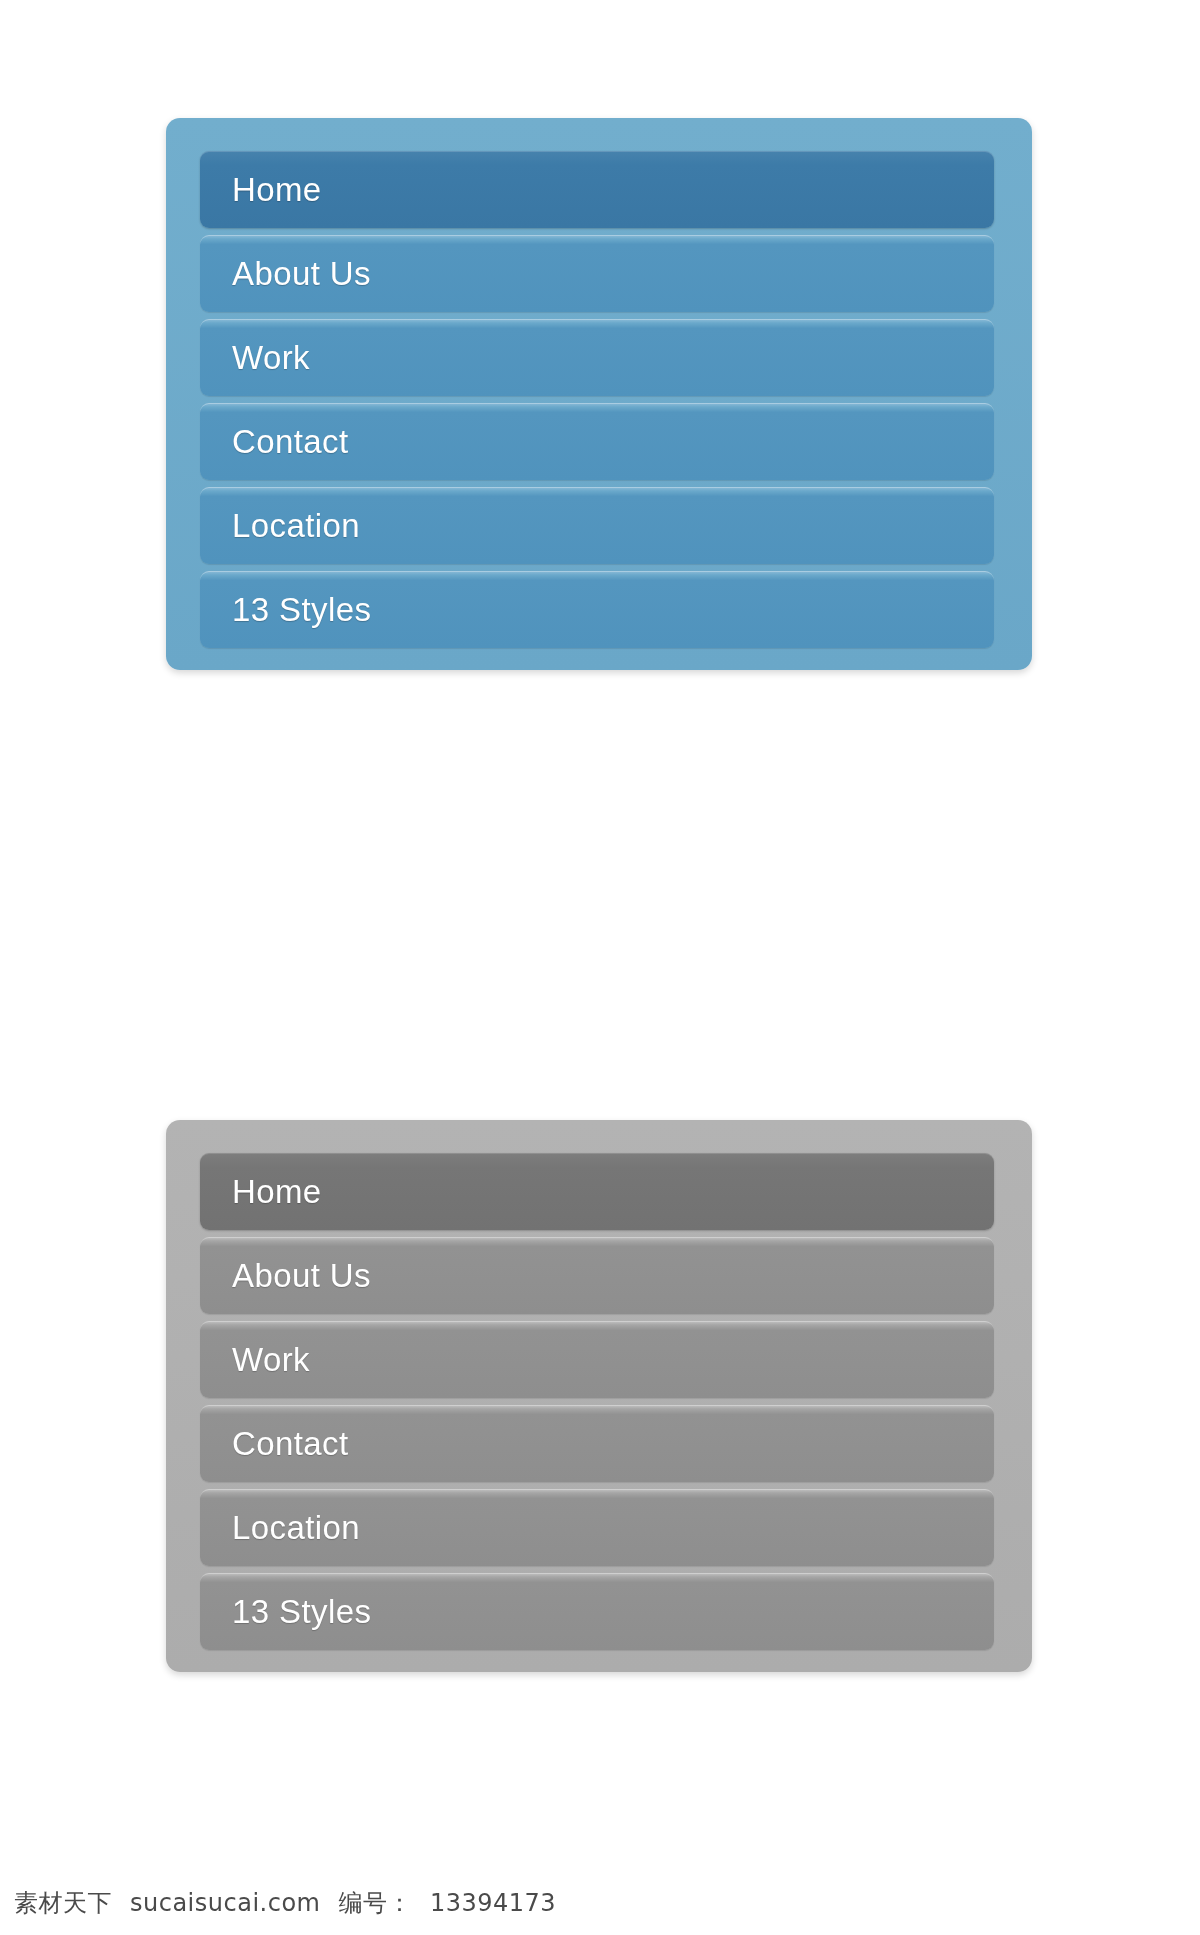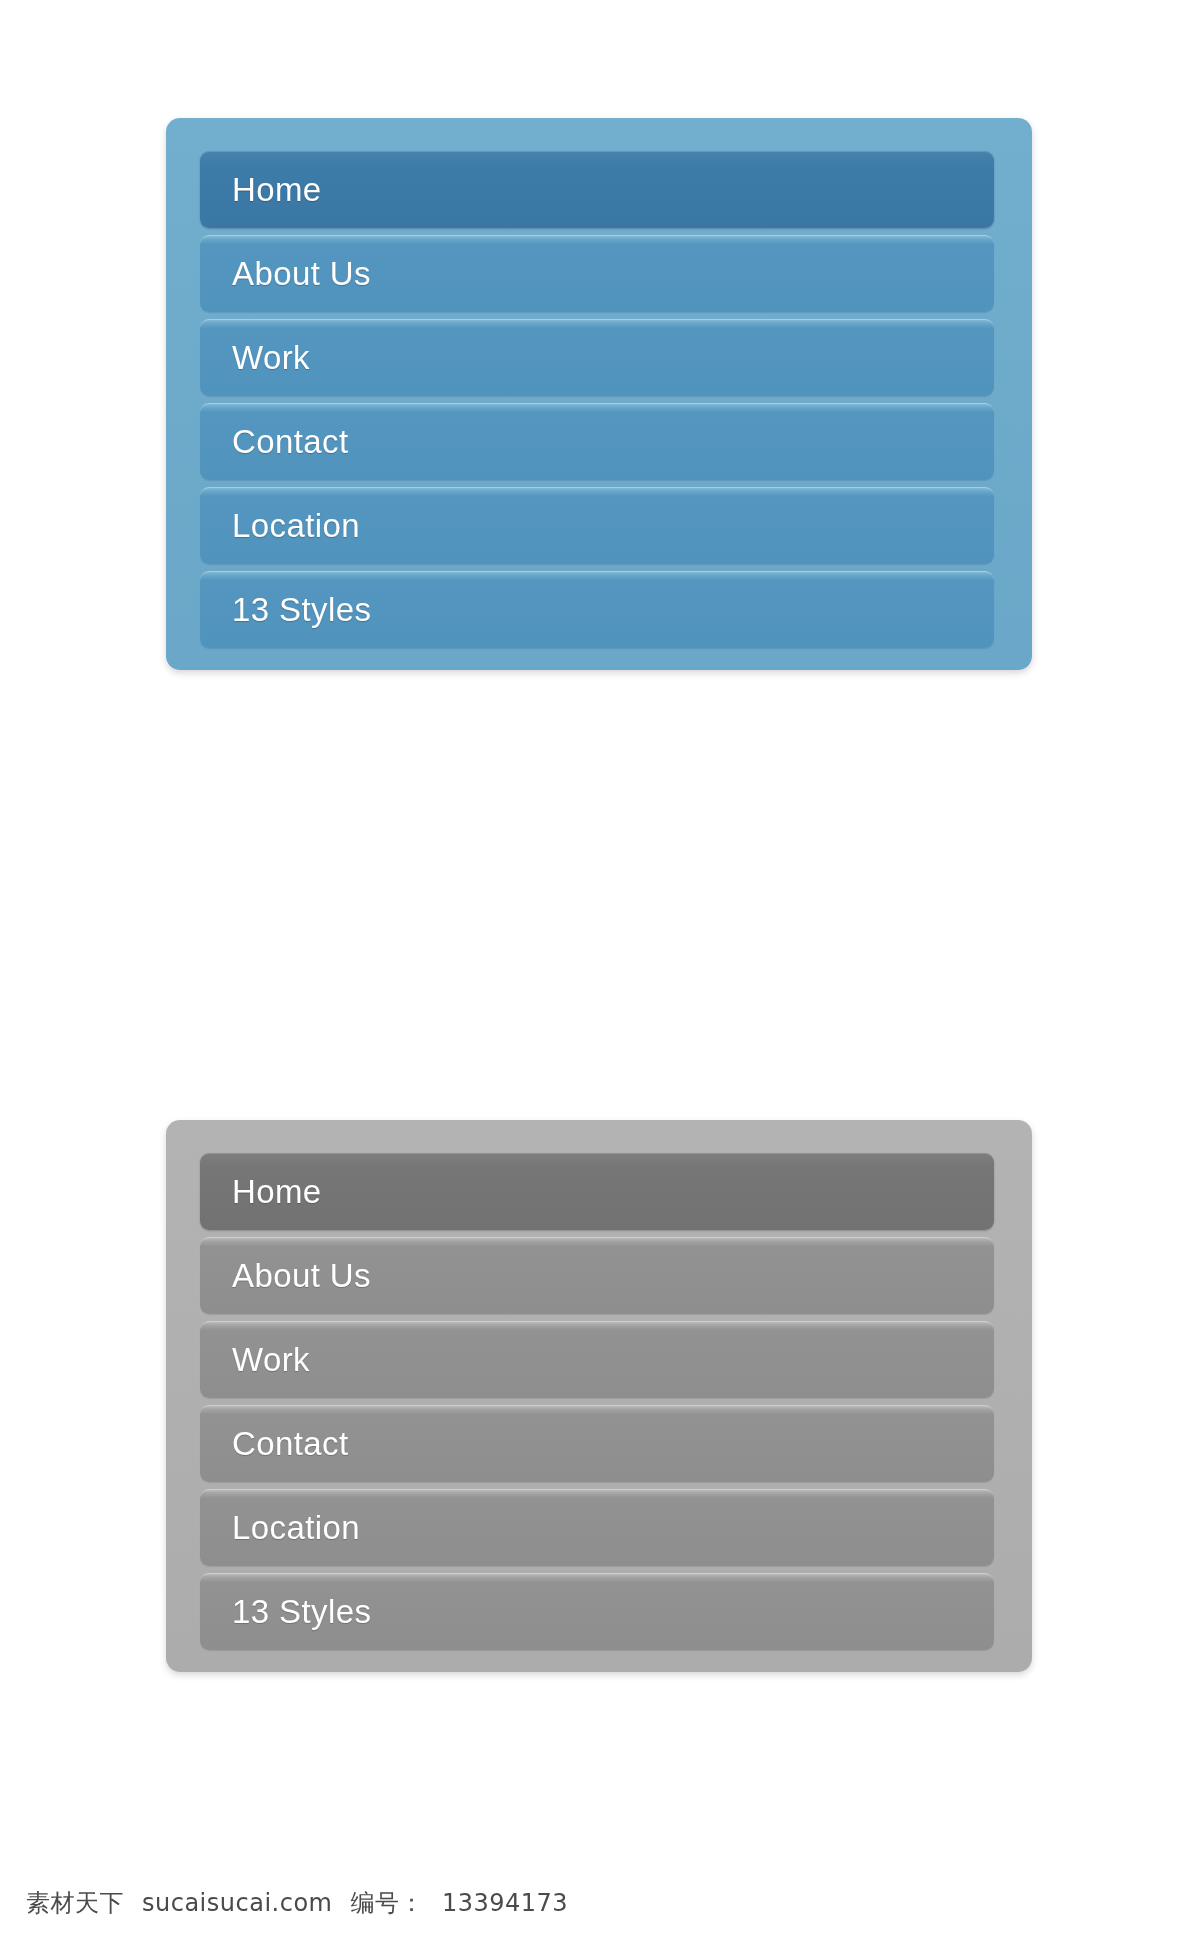--- a/index.html
+++ b/index.html
@@ -97,21 +97,21 @@
   .panel-gray .menu-item.is-active {
     background: #767676;
     background: linear-gradient(180deg, #7e7e7e 0%, #767676 18%, #727272 100%);
     box-shadow: inset 0 1px 0 rgba(255,255,255,0.14),
                 0 1px 2px rgba(0,0,0,0.22);
   }
 
   
   .footer-watermark {
     position: absolute;
-    left: 26px;
+    left: 14px;
     bottom: 16px;
     font-size: 24px;
     color: #4a4a4a;
     font-family: "DejaVu Sans", "Liberation Sans", sans-serif;
     white-space: nowrap;
     letter-spacing: 0.5px;
   }
   .footer-watermark .wm-seg { margin-right: 18px; }
   .footer-watermark .wm-seg:last-child { margin-right: 0; }
 </style>

